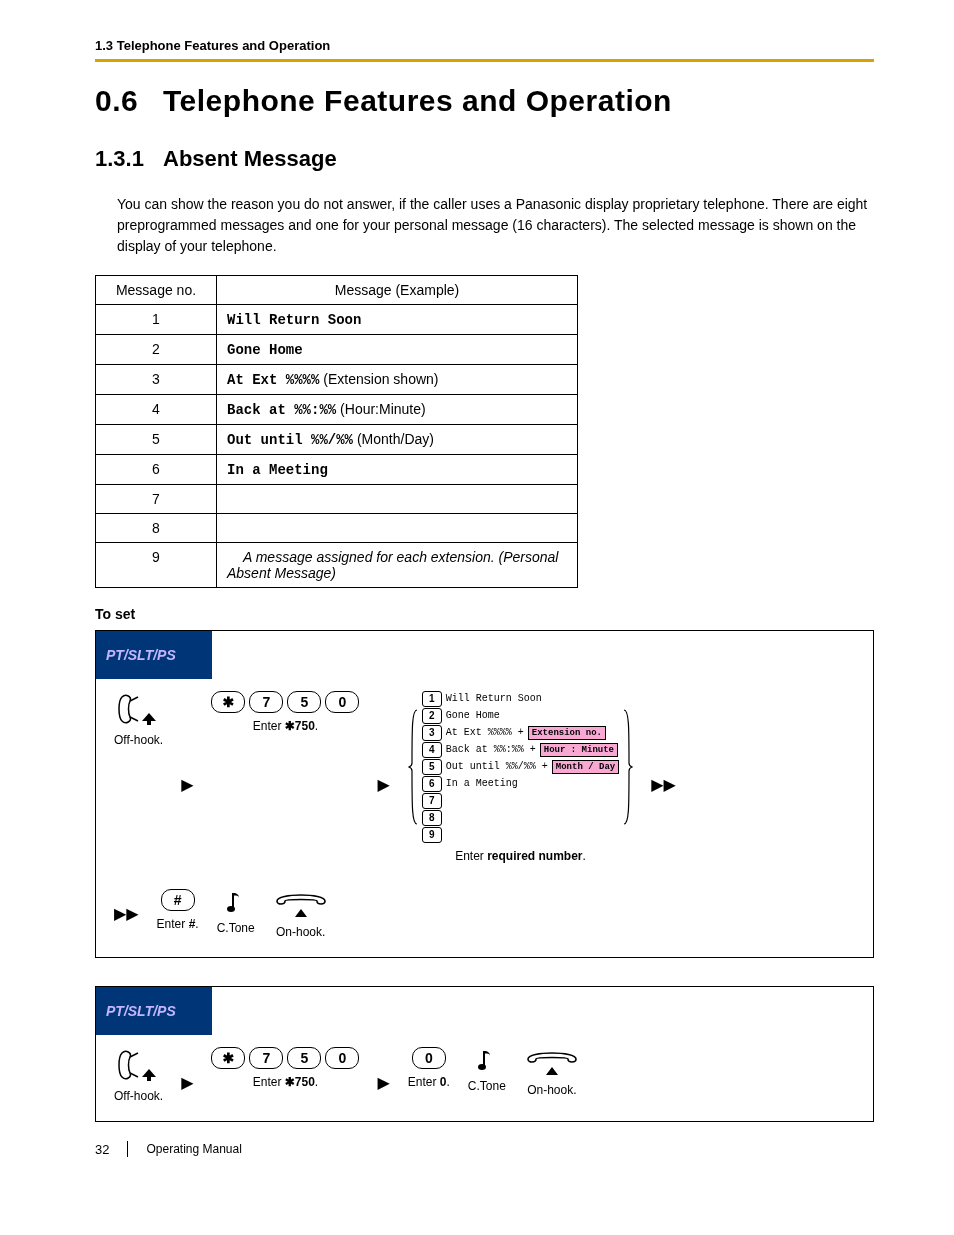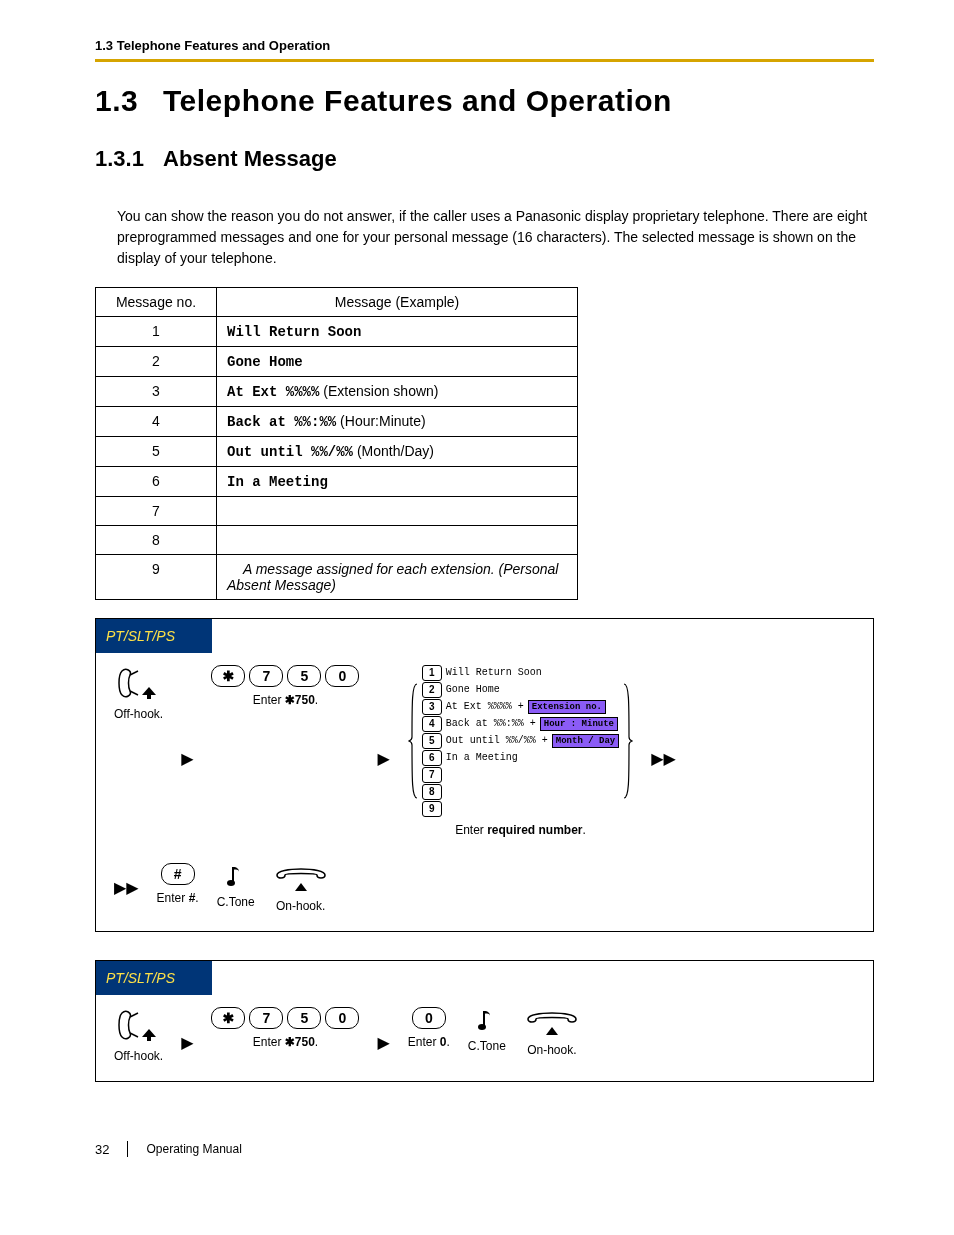--- a/index.html
+++ b/index.html
@@ -29,21 +29,21 @@
   .section-heading {
     font-size: 30px;
     font-weight: bold;
     margin: 0 0 28px 0;
     letter-spacing: 0.5px;
   }
   .section-heading .num { display:inline-block; width: 68px; }
   .subsection-heading {
     font-size: 22px;
     font-weight: bold;
-    margin: 0 0 34px 0;
+    margin: 0 0 22px 0;
   }
   .subsection-heading .num { display:inline-block; width: 68px; }
   .body-text {
     font-size: 14px;
     line-height: 1.5;
     margin: 0 0 18px 22px;
   }
 
   
   table.msg {
@@ -77,24 +77,24 @@
     margin: 8px 0 8px 0;
   }
 
   
   .flowbox {
     border: 1px solid #000;
     margin-bottom: 28px;
   }
   .flow-tab {
     background: #003577;
-    color: #fde047;
-    font-weight: normal;
+    color: #c4b5fd;
+    font-weight: bold;
     font-size: 14px;
-    padding: 9px 10px;
+    padding: 16px 10px;
     width: 96px;
     font-style: italic;
   }
   .flow-body {
     padding: 12px 18px 18px 18px;
   }
   .flow-row {
     display: flex;
     align-items: flex-start;
     gap: 18px;
@@ -149,21 +149,21 @@
     font-size: 10px;
     background: #fff;
   }
   .parambox {
     display:inline-flex;
     align-items:center;
     justify-content:center;
     border:1px solid #000;
     font-size:9px;
     padding:1px 3px;
-    background:#8b5cf6;
+    background:#f9a8d4;
     font-weight:bold;
   }
 
   
   .svg-icon { display:block; }
 
   
   .options-wrap {
     display:flex;
     align-items:center;
@@ -199,21 +199,21 @@
 </style>
 </head>
 <body>
 
 <div class="page">
 
   <div class="running-header">1.3 Telephone Features and Operation</div>
   <hr class="header-rule">
 
   <h1 class="section-heading">
-    <span class="num">1.3</span><span>Telephone Features and Operation</span>
+    <span class="num">0.6</span><span>Telephone Features and Operation</span>
   </h1>
 
   <h2 class="subsection-heading">
     <span class="num">1.3.1</span><span>Absent Message</span>
   </h2>
 
   <p class="body-text">You can show the reason you do not answer, if the caller uses a Panasonic display proprietary telephone. There are eight preprogrammed messages and one for your personal message (16 characters). The selected message is shown on the display of your telephone.</p>
 
   <table class="msg">
     <tbody>
@@ -253,20 +253,21 @@
       <td class="no">8</td>
       <td class="ex"></td>
     </tr>
     <tr>
       <td class="no">9</td>
       <td class="ex"><span class="ital">A message assigned for each extension. (Personal Absent Message)</span></td>
     </tr>
   </tbody>
     </table>
 
+  <div class="instruction-label">To set</div>
 
   <div class="flowbox">
     <div class="flow-tab">PT/SLT/PS</div>
     <div class="flow-body">
 
       <div class="flow-row">
 
         <div class="step">
           <svg class="svg-icon" width="46" height="36" viewBox="0 0 46 36">
             <path d="M6 6 C2 10, 2 26, 6 30 C10 34, 16 30, 14 26 C12 22, 12 14, 14 10 C16 6, 10 2, 6 6 Z" fill="none" stroke="#000" stroke-width="1.5"></path>

